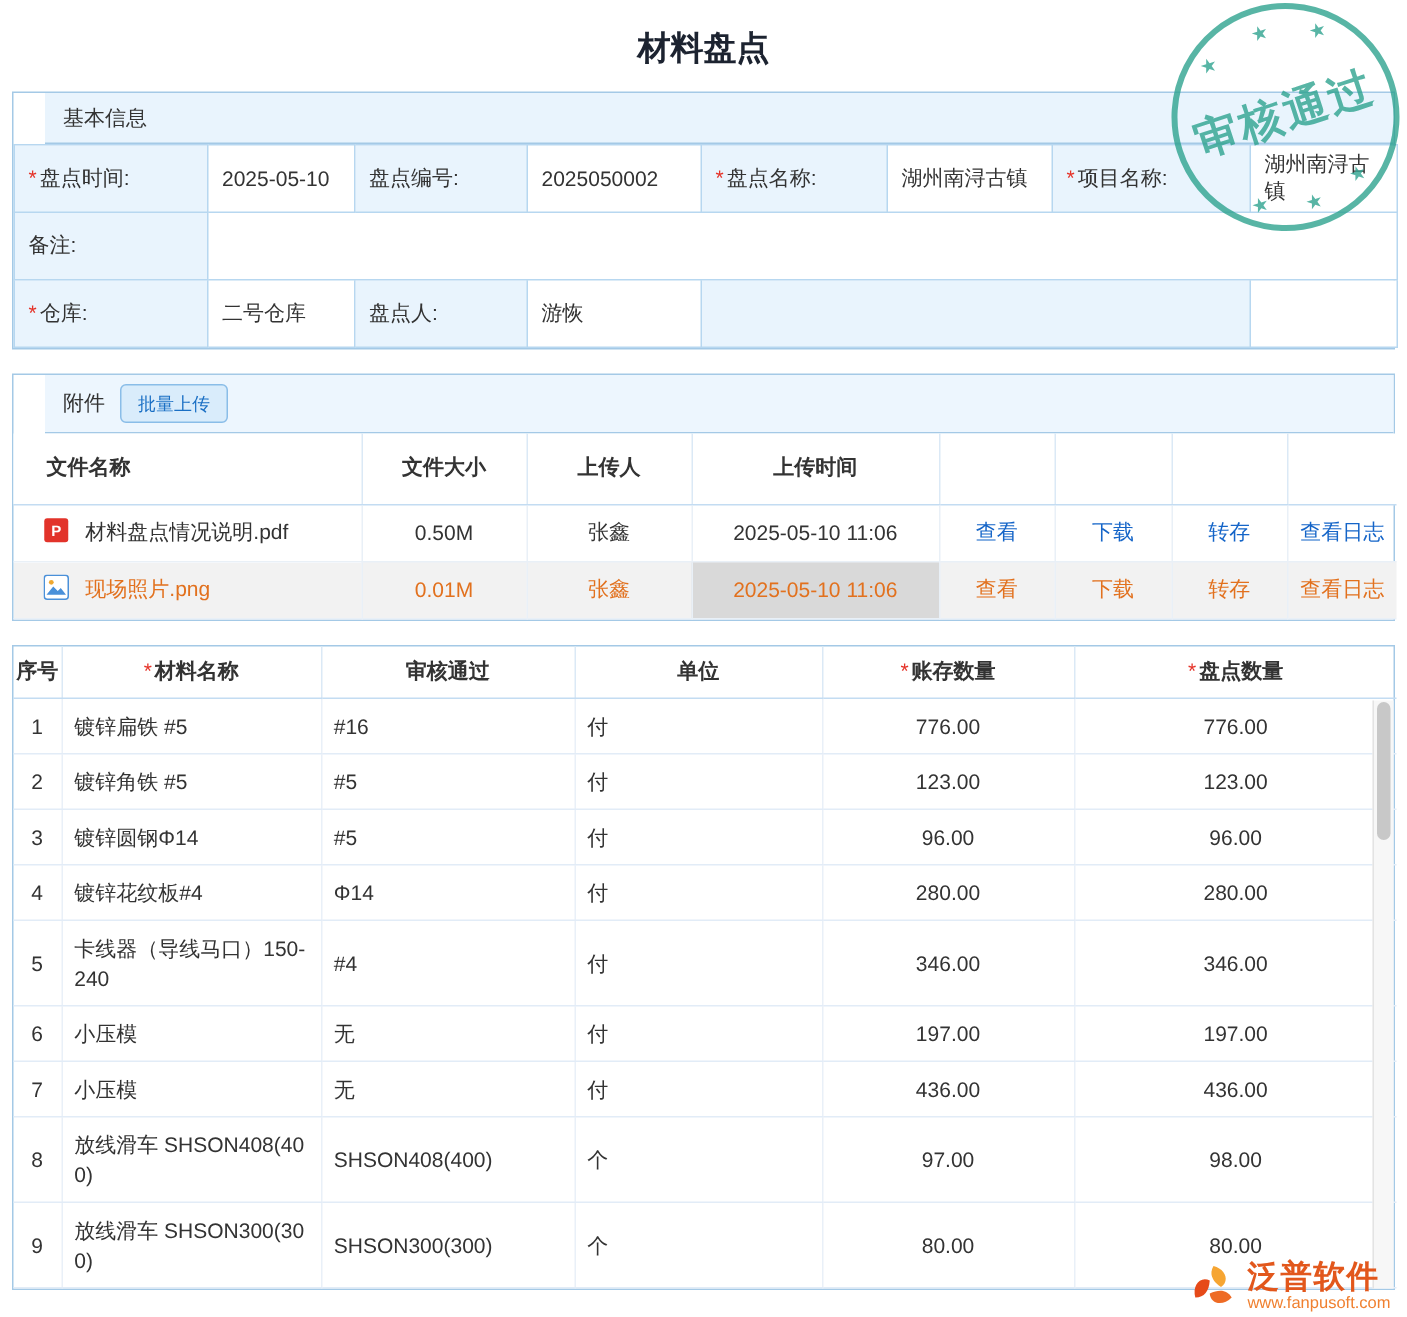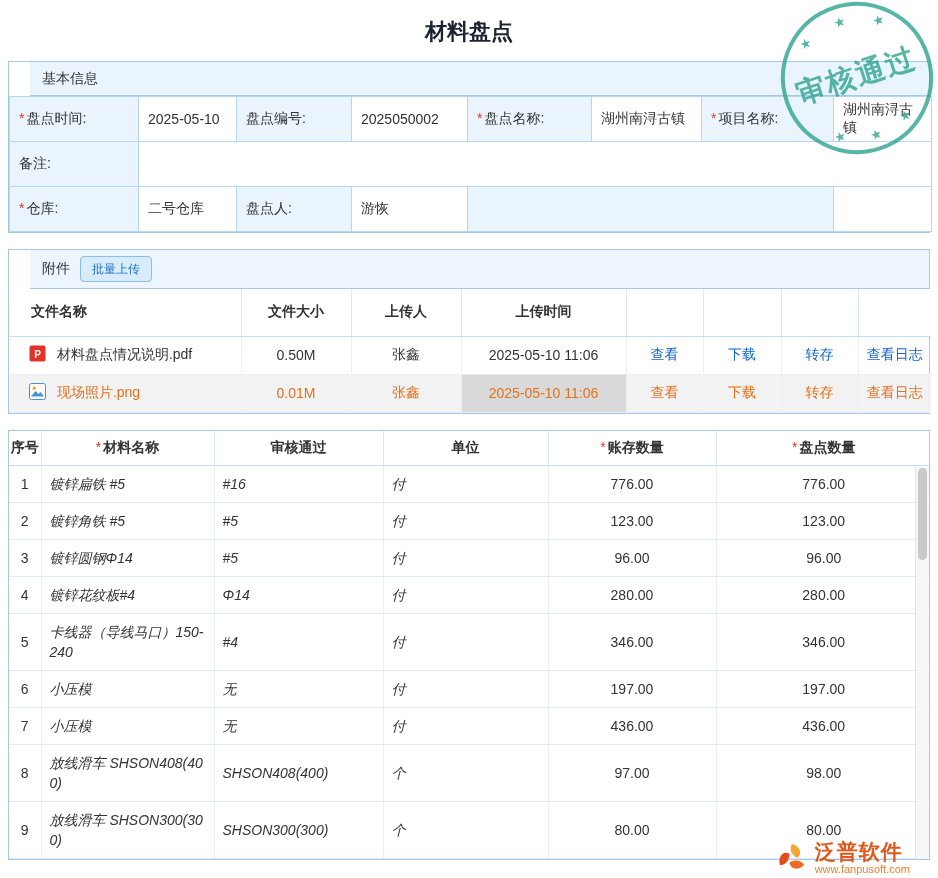--- a/index.html
+++ b/index.html
@@ -84,21 +84,21 @@
     border-bottom: 1px solid #c3dcf2; border-right: 1px solid #dbe9f6;
     text-align: center; color: #333;
   }
   .dtl th:last-child { border-right: none; }
   .dtl td {
     padding: 8px; font-size: 14px;
     border-bottom: 1px solid #e2ecf7; border-right: 1px solid #e9f0f8;
   }
   .dtl td:last-child { border-right: none; }
   .dtl .c-center { text-align: center; }
-  .dtl td.c-left { text-align: left; word-break: break-all; line-height: 20px; font-style: italic; }
+  .dtl td.c-left { text-align: left; word-break: break-all; line-height: 20px; }
   .vscroll {
     position: absolute; top: 36px; right: 0; bottom: 0; width: 14px;
     background: #f7f7f7; border-left: 1px solid #e3e3e3;
   }
   .vthumb {
     position: absolute; top: 1px; left: 2px; width: 9px; height: 92px;
     background: #c8c8c8; border-radius: 5px;
   }
 
   
@@ -111,21 +111,21 @@
   .stamp-text {
     position: absolute; top: 50%; left: 0; right: 0; transform: translateY(-54%);
     text-align: center; font-size: 29px; font-weight: bold; letter-spacing: 2px;
   }
   .stamp-star { position: absolute; font-size: 13px; }
   .st1 { top: 20px; left: 32px; } .st2 { top: 10px; left: 71px; } .st3 { top: 20px; right: 32px; }
   .st4 { bottom: 18px; left: 36px; } .st5 { bottom: 9px; left: 71px; } .st6 { bottom: 18px; right: 36px; }
 
   
   .footer-brand {
-    position: absolute; right: 28px; bottom: 3px; z-index: 40;
+    position: absolute; right: 11px; bottom: 3px; z-index: 40;
     display: flex; align-items: center; gap: 6px;
   }
   .brand-texts { display: flex; flex-direction: column; align-items: flex-start; }
   .brand-name { font-size: 21px; font-weight: bold; color: #e2571c; line-height: 1.05; letter-spacing: 1px; }
   .brand-url { font-size: 11px; color: #f08030; }
 </style>
 </head>
 <body>
 
 <h1 class="page-title">材料盘点</h1>

